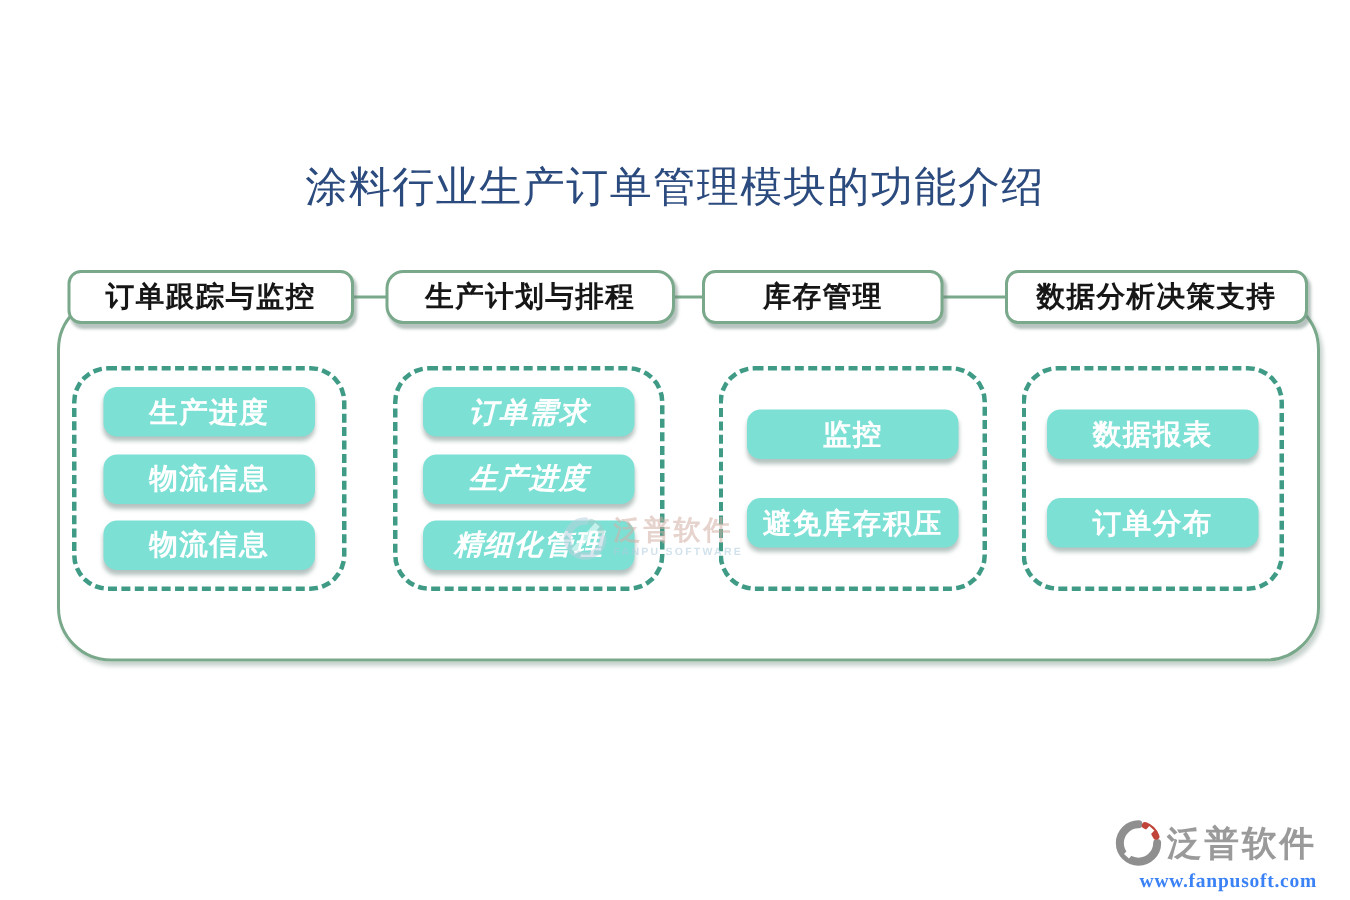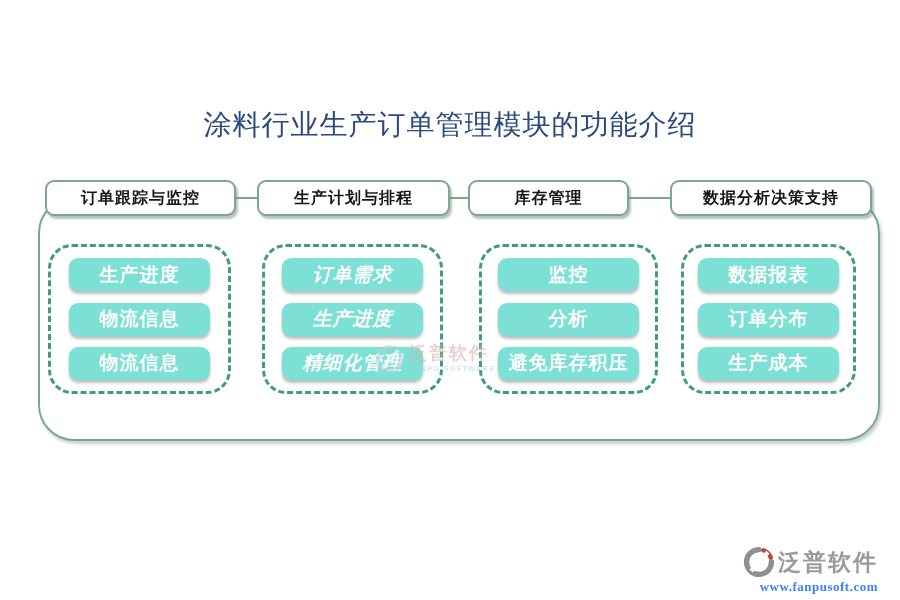--- a/index.html
+++ b/index.html
@@ -18,25 +18,25 @@
     border:2px solid #79a98a;border-radius:36px;
     box-shadow:2px 3px 3px rgba(130,155,145,0.45);
     z-index:1;background:transparent;
   }
   .header-box{
     position:absolute;top:180px;height:36px;box-sizing:border-box;
     background:#ffffff;border:2px solid #79a98a;border-radius:9px;
     box-shadow:2px 3px 2px rgba(110,135,125,0.5);
     display:flex;align-items:center;justify-content:center;
     font-family:"Liberation Serif","DejaVu Serif",serif;
-    font-size:16px;font-weight:bold;color:#161616;letter-spacing:1px;
+    font-size:19px;font-weight:bold;color:#161616;letter-spacing:1px;
     z-index:3;
   }
   .hb1{left:45px;width:191px;}
-  .hb2{left:257px;width:193px;}
+  .hb2{left:257px;width:193px;border-radius:12px;}
   .hb3{left:468px;width:161px;}
   .hb4{left:670px;width:202px;}
   .group{
     position:absolute;top:244px;height:150px;box-sizing:border-box;
     border:3px dashed #3f9b85;border-radius:24px;
     display:flex;flex-direction:column;align-items:center;justify-content:space-evenly;
     z-index:2;
   }
   .g1{left:48px;width:183px;}
   .g2{left:262px;width:181px;font-style:italic;}
@@ -93,28 +93,26 @@
 </div>
 
 <div class="group g2">
   <div class="item">订单需求</div>
   <div class="item">生产进度</div>
   <div class="item">精细化管理</div>
 </div>
 
 <div class="group g3">
   <div class="item">监控</div>
-  <div class="item">分析</div>
   <div class="item">避免库存积压</div>
 </div>
 
 <div class="group g4">
   <div class="item">数据报表</div>
   <div class="item">订单分布</div>
-  <div class="item">生产成本</div>
 </div>
 
 <div class="watermark">
   <span>
     <svg class="logo-svg" width="30" height="30" viewBox="0 0 36 36">
       <path d="M18 4 A14 14 0 1 0 32 18" stroke="#b8d3de" stroke-width="6" fill="none" stroke-linecap="round"></path>
       <path d="M23 4.8 A14 14 0 0 1 31.2 13" stroke="#9fd0ca" stroke-width="5" fill="none" stroke-linecap="round"></path>
       <path d="M9 28 L28 7" stroke="#ffffff" stroke-width="5" fill="none"></path>
     </svg>
   </span>

